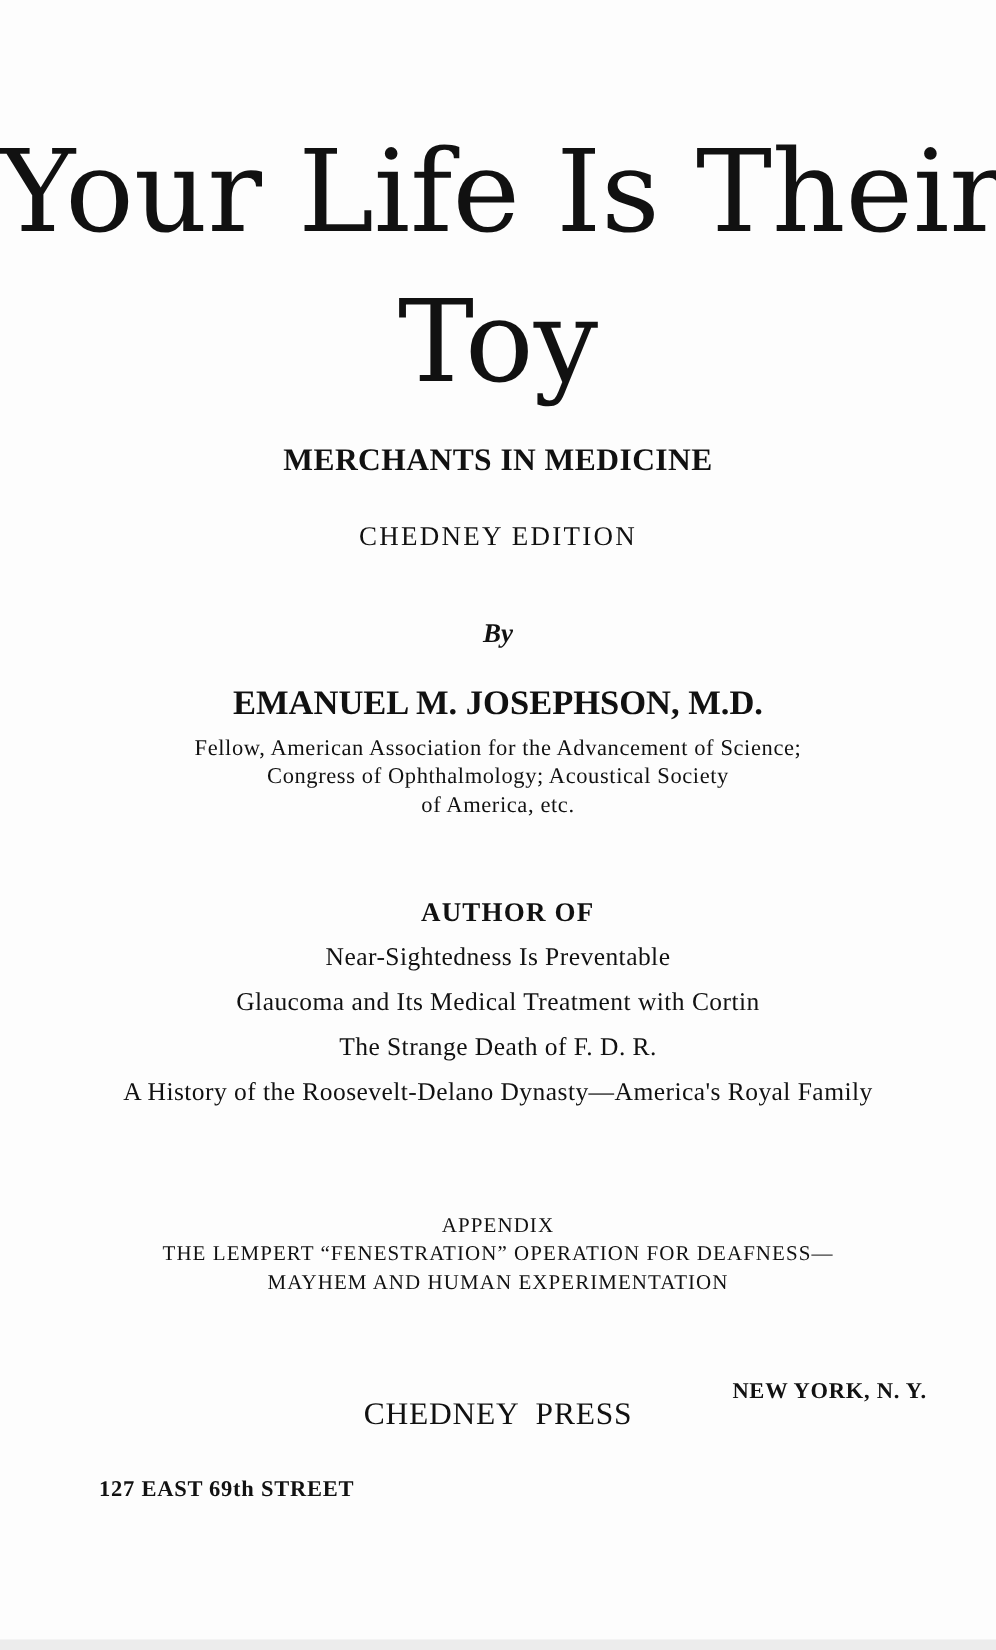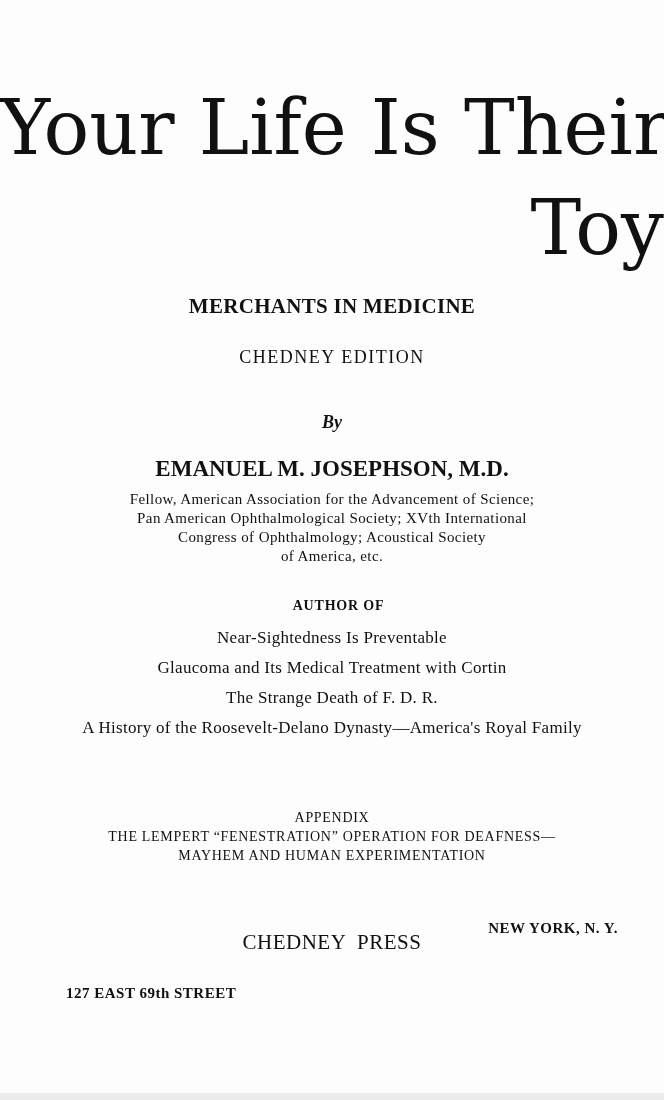--- a/index.html
+++ b/index.html
@@ -4,47 +4,46 @@
 <style>
   html, body { margin: 0; padding: 0; }
   body {
     width: 664px; height: 1100px; position: relative; overflow: hidden;
     background: #fdfdfd; color: #111;
     font-family: "Liberation Serif", "DejaVu Serif", serif;
   }
   .bottom-strip { position: absolute; left: 0; right: 0; bottom: 0; height: 7px; background: #ececec; }
   .c { position: absolute; left: 0; right: 0; text-align: center; white-space: nowrap; }
   .title1 { top: 86px; font-size: 76px; line-height: 84px; letter-spacing: 0px; font-family: "DejaVu Serif", "Liberation Serif", serif; font-weight: normal; }
-  .title2 { top: 186px; font-size: 76px; line-height: 84px; font-family: "DejaVu Serif", "Liberation Serif", serif; text-align: right; }
+  .title2 { top: 186px; font-size: 76px; line-height: 84px; font-family: "DejaVu Serif", "Liberation Serif", serif; }
   .subtitle { top: 294px; font-size: 21px; font-weight: bold; letter-spacing: 0.3px; }
   .edition { top: 347px; font-size: 18px; letter-spacing: 1.5px; }
   .by { top: 412px; font-size: 18px; font-weight: bold; font-style: italic; }
   .author { top: 456px; font-size: 23px; font-weight: bold; }
   .creds { top: 490px; font-size: 15px; line-height: 19px; letter-spacing: 0.4px; }
-  .authorof { top: 598px; font-size: 14px; font-weight: bold; letter-spacing: 0.8px; padding-left: 13px; }
+  .authorof { top: 598px; font-size: 18px; font-weight: bold; letter-spacing: 0.8px; padding-left: 13px; }
   .works { top: 623px; font-size: 17px; line-height: 30px; letter-spacing: 0.3px; }
   .appx { top: 808px; font-size: 14px; line-height: 19px; letter-spacing: 0.7px; }
   .press { top: 930px; font-size: 21px; font-weight: normal; letter-spacing: 0.5px; }
   .addr-l { position: absolute; left: 66px; top: 985px; font-size: 15px; font-weight: bold; letter-spacing: 0.5px; }
   .addr-r { position: absolute; right: 46px; top: 920px; font-size: 15px; font-weight: bold; letter-spacing: 0.5px; }
   .line { display: block; }
 </style>
 </head>
 <body>
 
 <div>
   <div class="c title1">Your Life Is Their</div>
   <div class="c title2">Toy</div>
   <div class="c subtitle">MERCHANTS IN MEDICINE</div>
   <div class="c edition">CHEDNEY EDITION</div>
   <div class="c by">By</div>
   <div class="c author">EMANUEL M. JOSEPHSON, M.D.</div>
   <div class="c creds">
     <span class="line">Fellow, American Association for the Advancement of Science;</span>
-    <span class="line">Pan American Ophthalmological Society; XVth International</span>
     <span class="line">Congress of Ophthalmology; Acoustical Society</span>
     <span class="line">of America, etc.</span>
   </div>
   <div class="c authorof">AUTHOR OF</div>
   <div class="c works">
     <span class="line">Near-Sightedness Is Preventable</span>
     <span class="line">Glaucoma and Its Medical Treatment with Cortin</span>
     <span class="line">The Strange Death of F. D. R.</span>
     <span class="line">A History of the Roosevelt-Delano Dynasty—America's Royal Family</span>
   </div>

